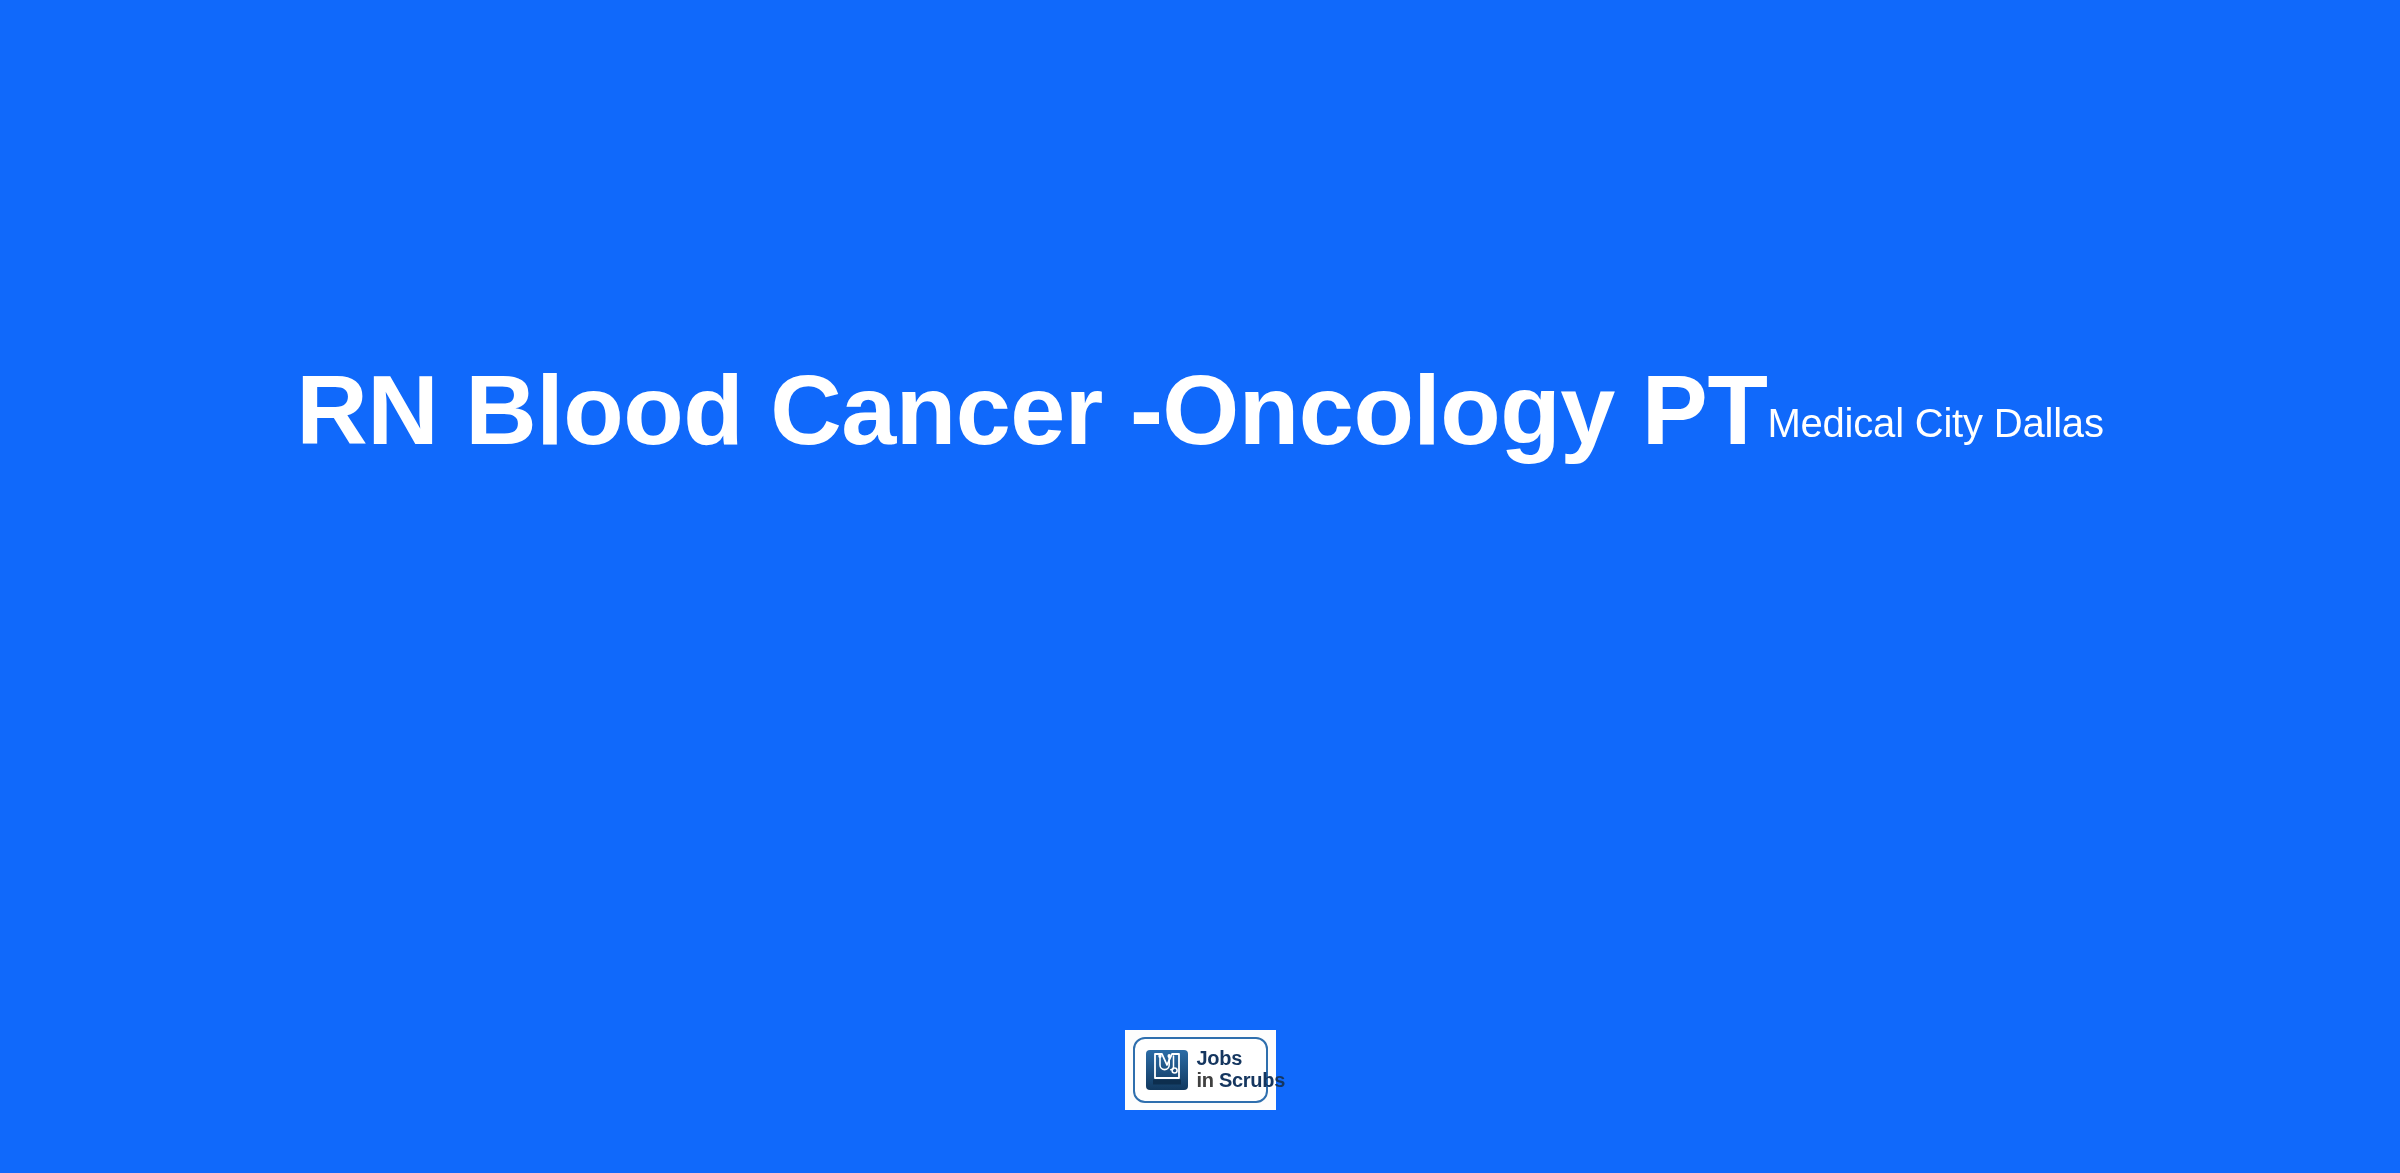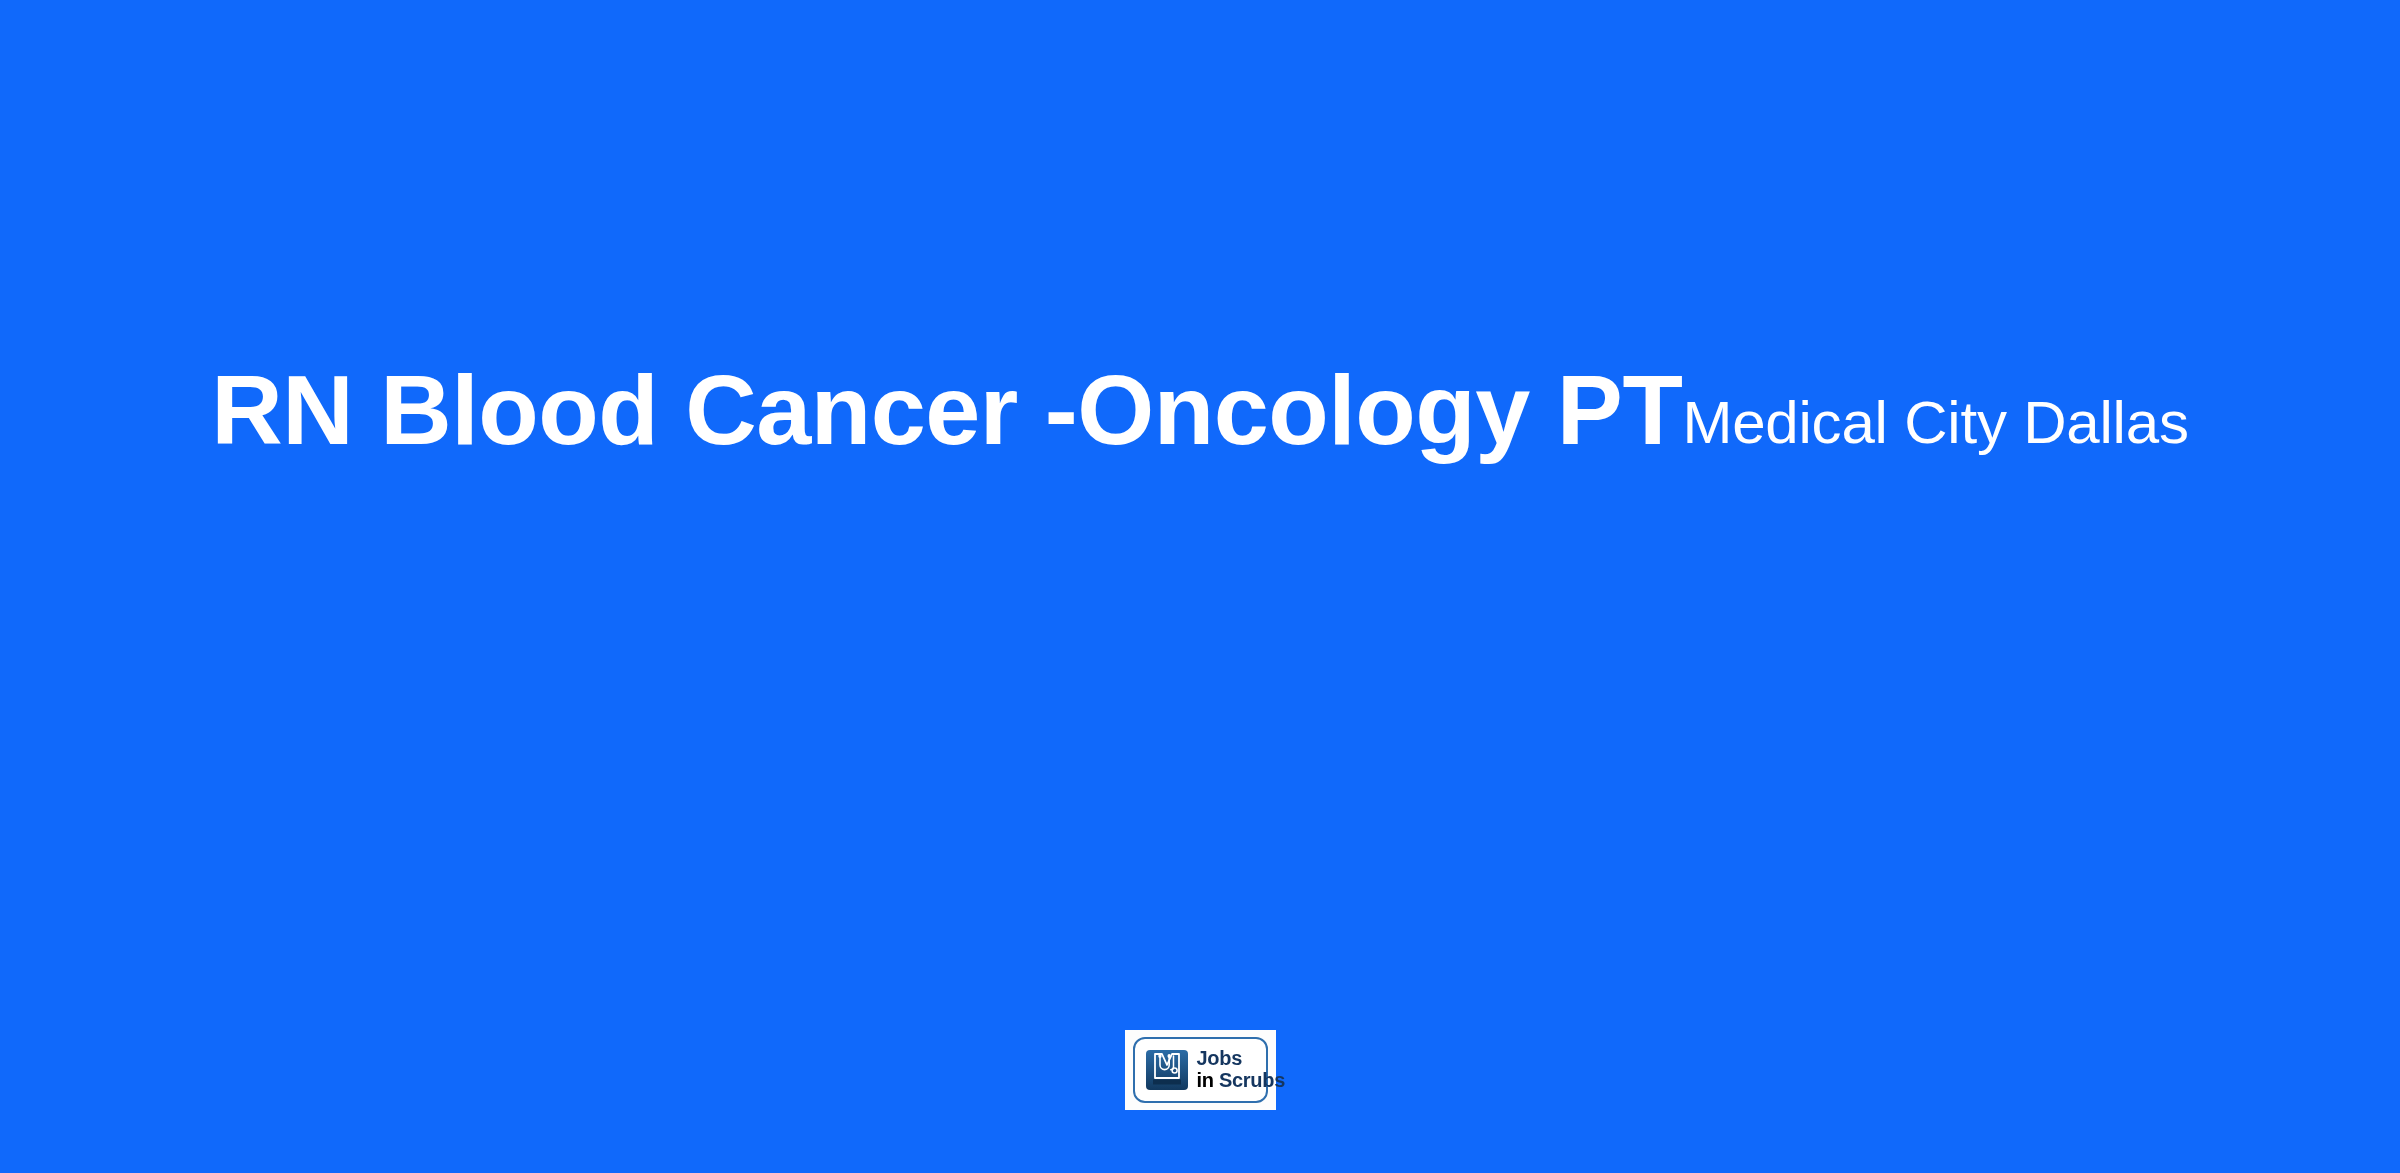--- a/index.html
+++ b/index.html
@@ -48,21 +48,21 @@
     letter-spacing: -0.5px;
     text-align: center;
     max-width: 1545px;
     word-wrap: break-word;
   }
 
   .hero-subtitle {
     color: #ffffff;
     font-family: "Liberation Sans", sans-serif;
     font-weight: 400;
-    font-size: 60px;
+    font-size: 40px;
     line-height: 1.2;
     letter-spacing: -0.2px;
     text-align: center;
     margin-top: 26px;
     max-width: 1700px;
   }
 
   
   .badge-wrap {
     position: absolute;
@@ -118,21 +118,21 @@
     font-weight: 700;
     font-size: 20px;
     letter-spacing: -0.3px;
     color: #15365f;
     white-space: nowrap;
   }
 
   .badge-line-2 { margin-top: 1px; }
 
   .badge-in {
-    color: #000000;
+    color: #404040;
     font-weight: 700;
   }
 
   .badge-scrubs { color: #15365f; }
 </style>
 </head>
 <body>
 
 <div class="slide">
 

